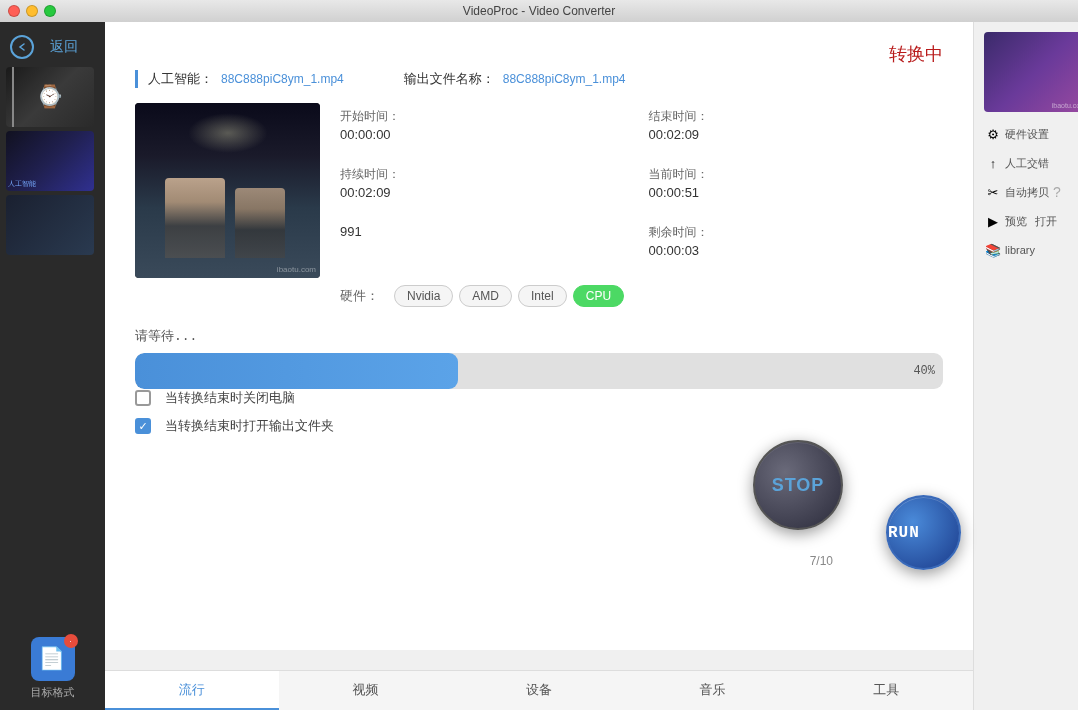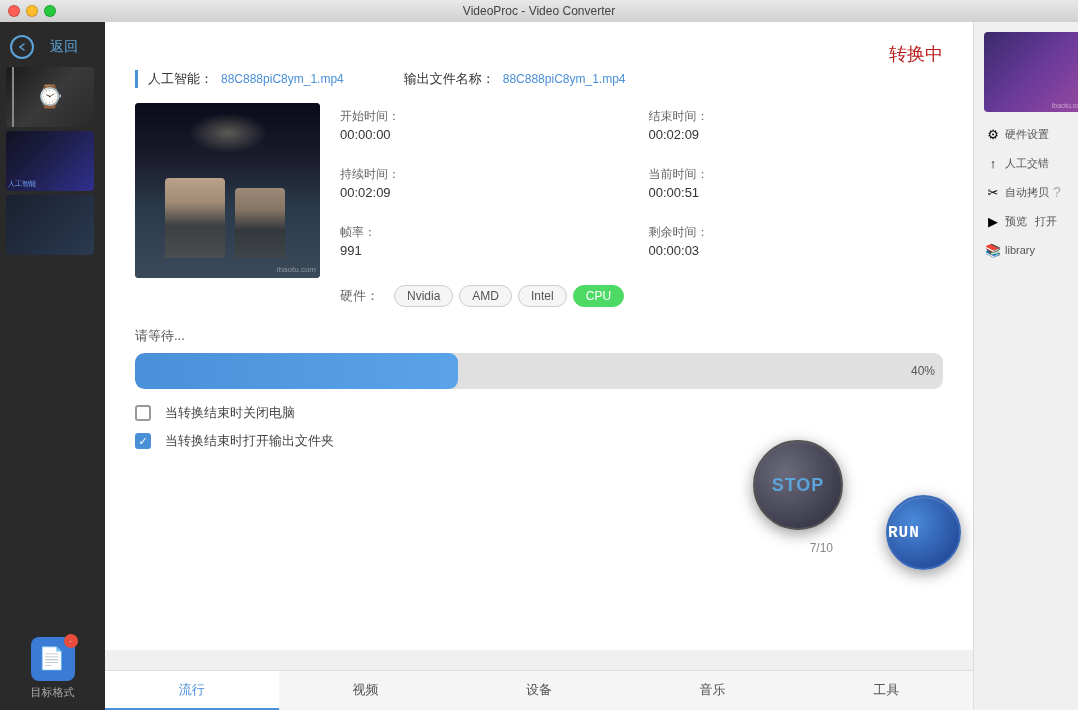--- a/index.html
+++ b/index.html
@@ -359,21 +359,21 @@
       background: #f5f5f5;
       color: #555;
     }
     .hw-btn.active {
       background: #4cd964;
       border-color: #4cd964;
       color: white;
     }
 
     .progress-section {
-      margin-bottom: 15px;
+      font-family: Liberation Mono, monospace;
     }
     .status-text {
       font-size: 13px;
       color: #555;
       margin-bottom: 8px;
     }
     .progress-bar-container {
       width: 100%;
       height: 36px;
       background: #e0e0e0;
@@ -711,21 +711,20 @@
       </div>
       <div class="stat-item">
         <div class="stat-label">持续时间：</div>
         <div class="stat-value">00:02:09</div>
       </div>
       <div class="stat-item">
         <div class="stat-label">当前时间：</div>
         <div class="stat-value">00:00:51</div>
       </div>
       <div class="stat-item">
-        <div class="stat-label">帧率：</div>
         <div class="stat-value">991</div>
       </div>
       <div class="stat-item">
         <div class="stat-label">剩余时间：</div>
         <div class="stat-value">00:00:03</div>
       </div>
 
       <div class="hardware-row" style="grid-column: span 2;">
         <span class="hw-label">硬件：</span>
         <button class="hw-btn">Nvidia</button>
@@ -748,21 +747,21 @@
     <div class="checkbox-row">
       <div class="checkbox-box"></div>
       <span class="checkbox-label">当转换结束时关闭电脑</span>
     </div>
     <div class="checkbox-row">
       <div class="checkbox-box checked">✓</div>
       <span class="checkbox-label">当转换结束时打开输出文件夹</span>
     </div>
   </div>
 
-  <div class="counter-text" style="position: absolute; right: 140px; bottom: 95px;">7/10</div>
+  <div class="counter-text" style="position: absolute; right: 140px; bottom: 82px;">7/10</div>
 
   <div class="stop-btn">
     <span class="stop-btn-text">STOP</span>
   </div>
 
   <div class="run-btn">
     <span class="run-btn-text">RUN</span>
   </div>
 </div>
 

